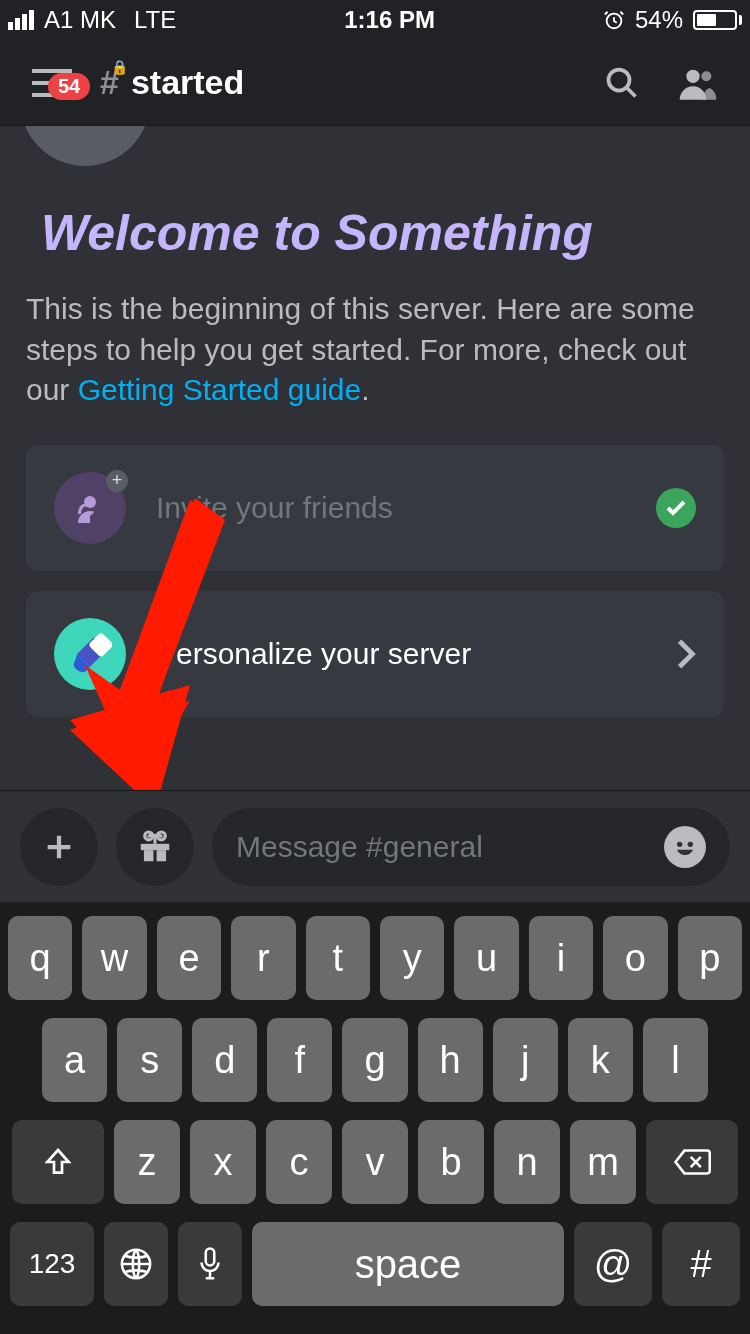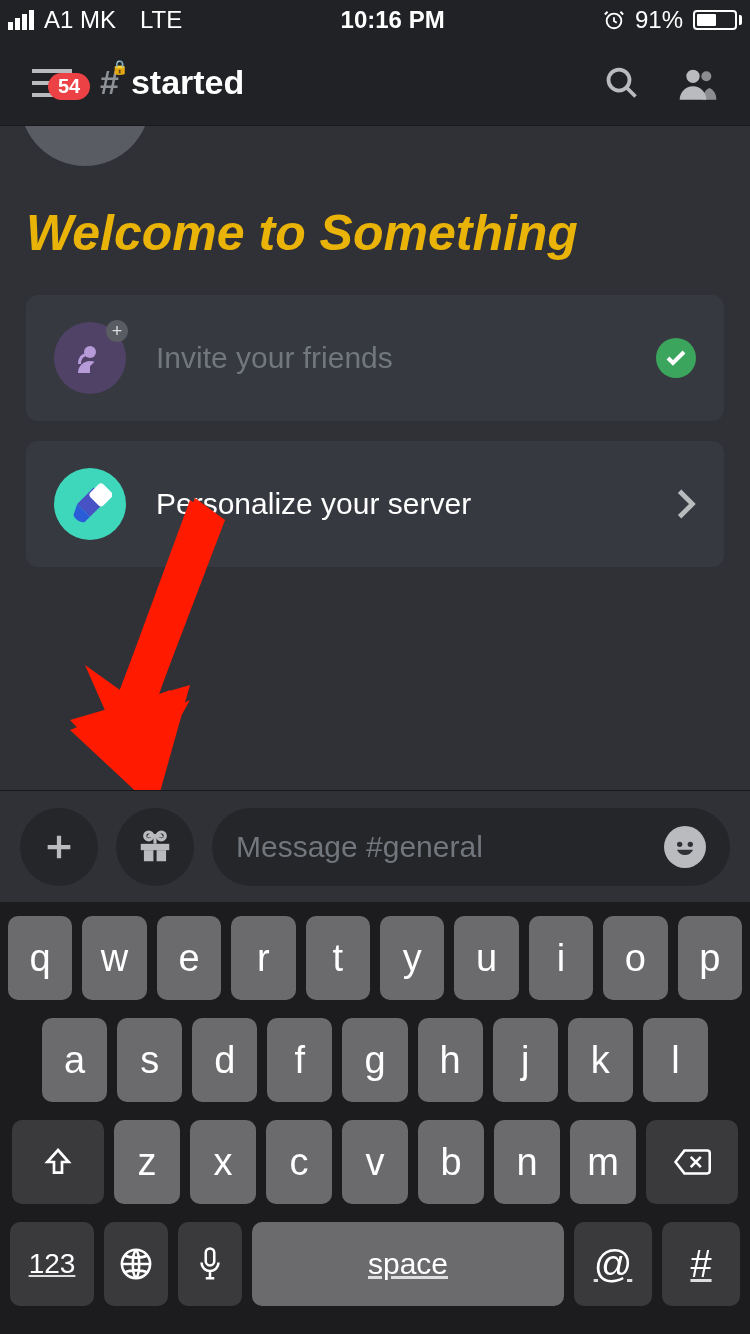--- a/index.html
+++ b/index.html
@@ -25,21 +25,21 @@
   .channel-title { display:flex; align-items:center; gap:12px; color:#fff; font-size:34px; font-weight:600; flex:1; }
   .hash { color:#8e9297; font-size:34px; position:relative; }
   .lock-small { position:absolute; top:-4px; right:-10px; font-size:14px; color:#8e9297; }
   .icon-btn { width:56px; height:56px; display:flex; align-items:center; justify-content:center; color:#b9bbbe; }
 
   
   .content { padding: 0 26px; }
   .avatar-peek { width:130px; height:40px; overflow:hidden; margin-bottom:40px; margin-left:-6px;}
   .avatar-circ { width:130px; height:130px; border-radius:50%; background:#595c62; transform:translateY(-90px); }
 
-  h1.welcome { font-style: italic; font-weight: 800; color: #eab308; font-size: 50px; margin-bottom: 28px; line-height:1.1; }
+  h1.welcome { font-style: italic; font-weight: 800; color: #c4b5fd; font-size: 50px; margin-bottom: 28px; line-height:1.1;margin-left:15px; }
   p.intro { font-size: 30px; line-height: 1.35; color: #b9bbbe; }
   a.link { color: #00aff4; text-decoration: none; }
 
   .cards { margin-top: 34px; display:flex; flex-direction:column; gap:20px; }
   .card { background:#36393f; border-radius:12px; height:126px; display:flex; align-items:center; padding:0 28px; gap:30px; }
   .card-icon { width:72px; height:72px; border-radius:50%; display:flex; align-items:center; justify-content:center; flex-shrink:0; }
   .card-icon.purple { background:#6a4b8f80; position:relative; }
   .plus-dot { position:absolute; top:-2px; right:-2px; width:22px; height:22px; border-radius:50%; background:#595c62; color:#dcddde; font-size:18px; display:flex; align-items:center; justify-content:center; }
   .card-icon.mint { background:#3ed7bb; }
   .card-text { font-size:30px; color:#fff; flex:1; }
@@ -65,50 +65,50 @@
   .krow1 .key { width:66px; }
   .krow2 { padding: 0 34px; }
   .krow2 .key { width:66px; }
   .krow3 .key { width:66px; }
   .key.dark { background:#3a3a3c; }
   .key.wide { width:92px; }
   .krow4 .key { height:84px; }
   .key.numbers { width:84px; font-size:28px; }
   .key.globe { width:64px; }
   .key.mic { width:64px; }
-  .key.space { flex:1; font-size:30px; }
+  .key.space { flex:1; font-size:40px; }
   .key.at { width:78px; }
   .key.hashk { width:78px; }
-  .krow4 { padding:0 2px;text-decoration:underline; }
+  .krow4 { padding:0 2px; }
   svg { display:block; }
 </style>
 </head>
 <body>
 
 <div class="status-bar">
   <div class="status-left">
     <span class="signal">
         <span></span>
         <span></span>
         <span></span>
         <span></span>
       </span>
     <span>A1 MK</span>
-    <span style="margin-left:14px;">LTE</span>
-  </div>
-  <div class="status-center">10:16 PM</div>
+    <span style="margin-left:8px;">LTE</span>
+  </div>
+  <div class="status-center">1:16 PM</div>
   <div class="status-right">
     <span>
       <svg width="22" height="22" viewBox="0 0 24 24" fill="#fff">
           <circle cx="12" cy="13" r="8" stroke="#fff" stroke-width="2" fill="none"></circle>
           <path d="M12 9v4l3 2" stroke="#fff" stroke-width="2" fill="none"></path>
           <path d="M5 3l-3 3M19 3l3 3" stroke="#fff" stroke-width="2"></path>
         </svg>
     </span>
-    <span>91%</span>
+    <span>54%</span>
     <span class="battery">
       <span class="battery-body">
           <span class="battery-fill"></span>
         </span>
         <span class="battery-tip"></span>
     </span>
   </div>
 </div>
 
 <div class="app-bar">
@@ -137,20 +137,23 @@
       </svg>
   </div>
 </div>
 
 <div class="content">
   <div class="avatar-peek">
       <div class="avatar-circ"></div>
     </div>
 
   <h1 class="welcome">Welcome to Something</h1>
+  <p class="intro">
+    <span>This is the beginning of this server. Here are some steps to help you get started. For more, check out our </span><a href="#" class="link">Getting Started guide</a><span>.</span>
+  </p>
 
   <div class="cards">
     <div class="card completed">
       <div class="card-icon purple">
         <svg width="36" height="36" viewBox="0 0 24 24" fill="#b79ad8">
             <circle cx="12" cy="8" r="4"></circle>
             <path d="M4 22c0-4.4 3.6-8 8-8 1 0 2 .2 3 .5l-3 3v4.5H4z"></path>
             <path d="M9 10c-2 0-4 2-4 6" stroke="#b79ad8" stroke-width="2" fill="none"></path>
           </svg>
         <span class="plus-dot">+</span>

